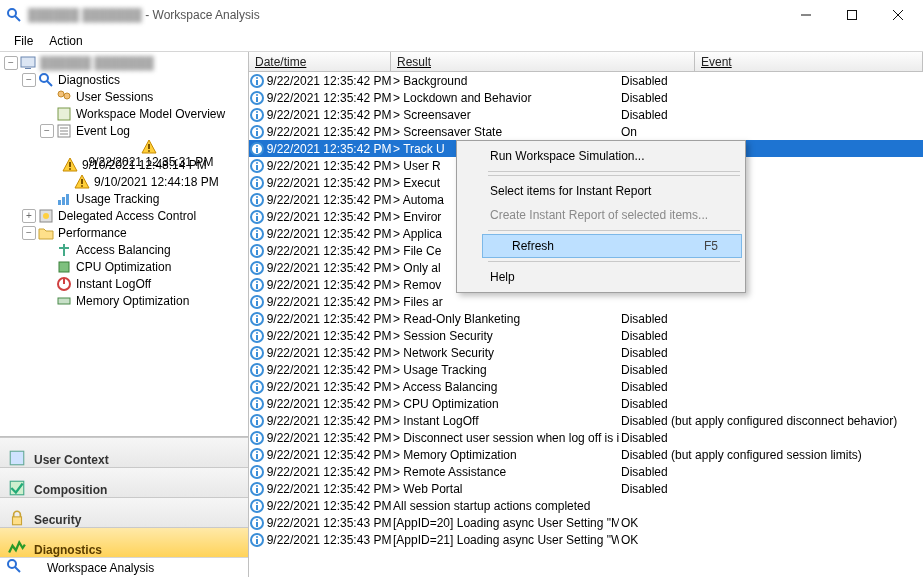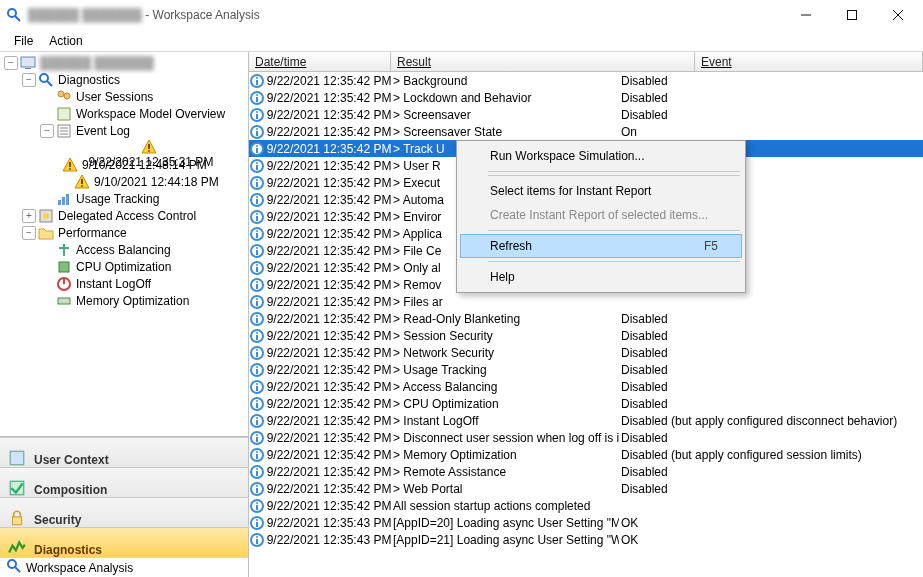--- a/index.html
+++ b/index.html
@@ -16,34 +16,34 @@
 .left { width: 249px; border-right: 1px solid #c0c0c0; display: flex; flex-direction: column; background: #fcfcfc; }
 .tree { flex: 1; overflow: auto; padding: 2px 0; background: #fff; }
 .tnode { display: flex; align-items: center; height: 17px; padding: 0 4px; white-space: nowrap; }
 .tw { width: 14px; height: 14px; display: inline-flex; align-items: center; justify-content: center; font-size: 10px; color: #6b6b6b; cursor: pointer; border:1px solid #b0b0b0; border-radius:2px; line-height:1; margin-right:2px;}
 .tw.empty { border:none; }
 .ticon { width: 16px; height: 16px; margin-right: 4px; display: inline-flex; align-items: center; justify-content: center; }
 .navpanel { border-top: 1px solid #c0c0c0; }
 .navitem { height: 30px; display: flex; align-items: flex-end; padding: 0 8px; border-top: 1px solid #c9c9c9; background: linear-gradient(#f6f6f6,#e8e8e8); cursor: pointer; font-weight: bold; color: #333; }
 .navitem.sel { background: linear-gradient(#ffe9a8,#ffd35a); color: #5a3d00; }
 .navitem .nicon { width: 18px; height: 18px; margin-right: 8px; }
-.footer { height: 20px; display: flex; align-items: center; padding: 0 6px; border-top: 1px solid #d6d6d6; background: #fff; }
+.footer { height: 20px; display: flex; align-items: center; padding: 0 6px; border-top: 1px solid #d6d6d6; background: #fff; gap: 21px; }
 .right { flex: 1; display: flex; flex-direction: column; overflow: hidden; }
 .gridhead { height: 20px; display: flex; background: linear-gradient(#fdfdfd,#ececec); border-bottom: 1px solid #c0c0c0; text-decoration: underline; }
 .gh { border-right: 1px solid #c0c0c0; padding: 2px 6px; display: flex; align-items: center; color: #222; }
 .gh.c1 { width: 142px; } .gh.c2 { width: 228px; } .gh.c3 { flex: 1; }
 .gridbody { flex: 1; overflow: auto; position: relative; }
 .row { height: 17px; display: flex; align-items: center; }
 .row.sel { background: #1e74d2; color: #fff; }
 .cell { padding: 0 2px; display: flex; align-items: center; overflow: hidden; white-space: nowrap; text-overflow: ellipsis; }
 .cell.c1 { width: 142px; justify-content: center; } .cell.c2 { width: 228px; text-align: center; } .cell.c3 { flex: 1; }
 .ricon { width: 16px; height: 16px; margin-right: 2px; flex-shrink: 0; }
 .ctxmenu { position: absolute; top: 140px; left: 456px; width: 290px; background: #f2f2f2; border: 1px solid #a0a0a0; box-shadow: 3px 3px 6px rgba(0,0,0,.25); padding: 3px; z-index: 50; }
 .ctxitem { height: 24px; display: flex; align-items: center; padding: 0 24px 0 30px; position: relative; }
-.ctxitem.hover { background: #bde0ff; border: 1px solid #7cb8e8; padding: 0 23px 0 29px; }
+.ctxitem.hover { background: #bde0ff; border: 1px solid #7cb8e8; padding: 0 23px 0 29px; margin-left: 22px; }
 .ctxitem.disabled { color: #8a8a8a; }
 .ctxsep { height: 1px; margin: 3px 2px 3px 28px; background: #c9c9c9; }
 .ctxitem .shortcut { margin-left: auto; color: #444; }
 
 .svg { width: 16px; height: 16px; }
 </style>
 </head>
 <body>
 
 <div class="titlebar">

